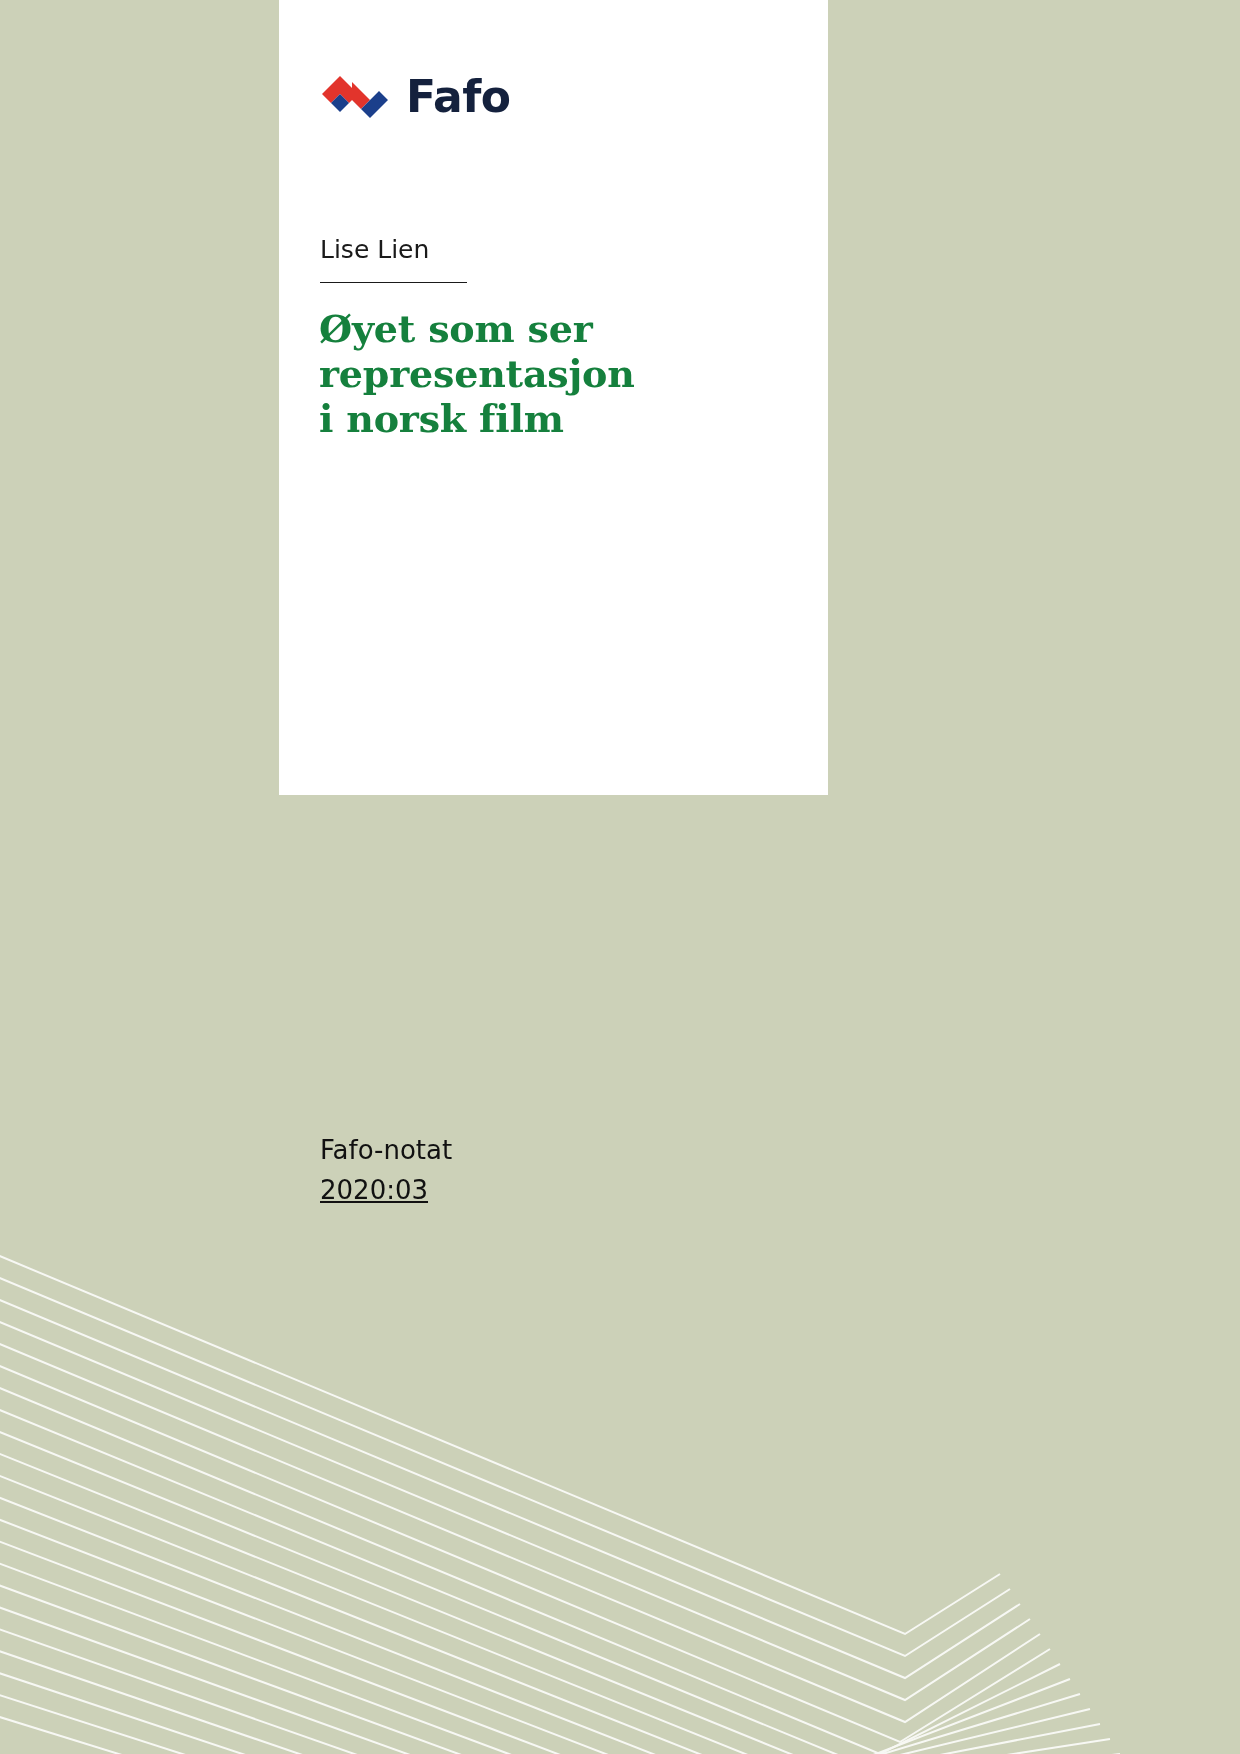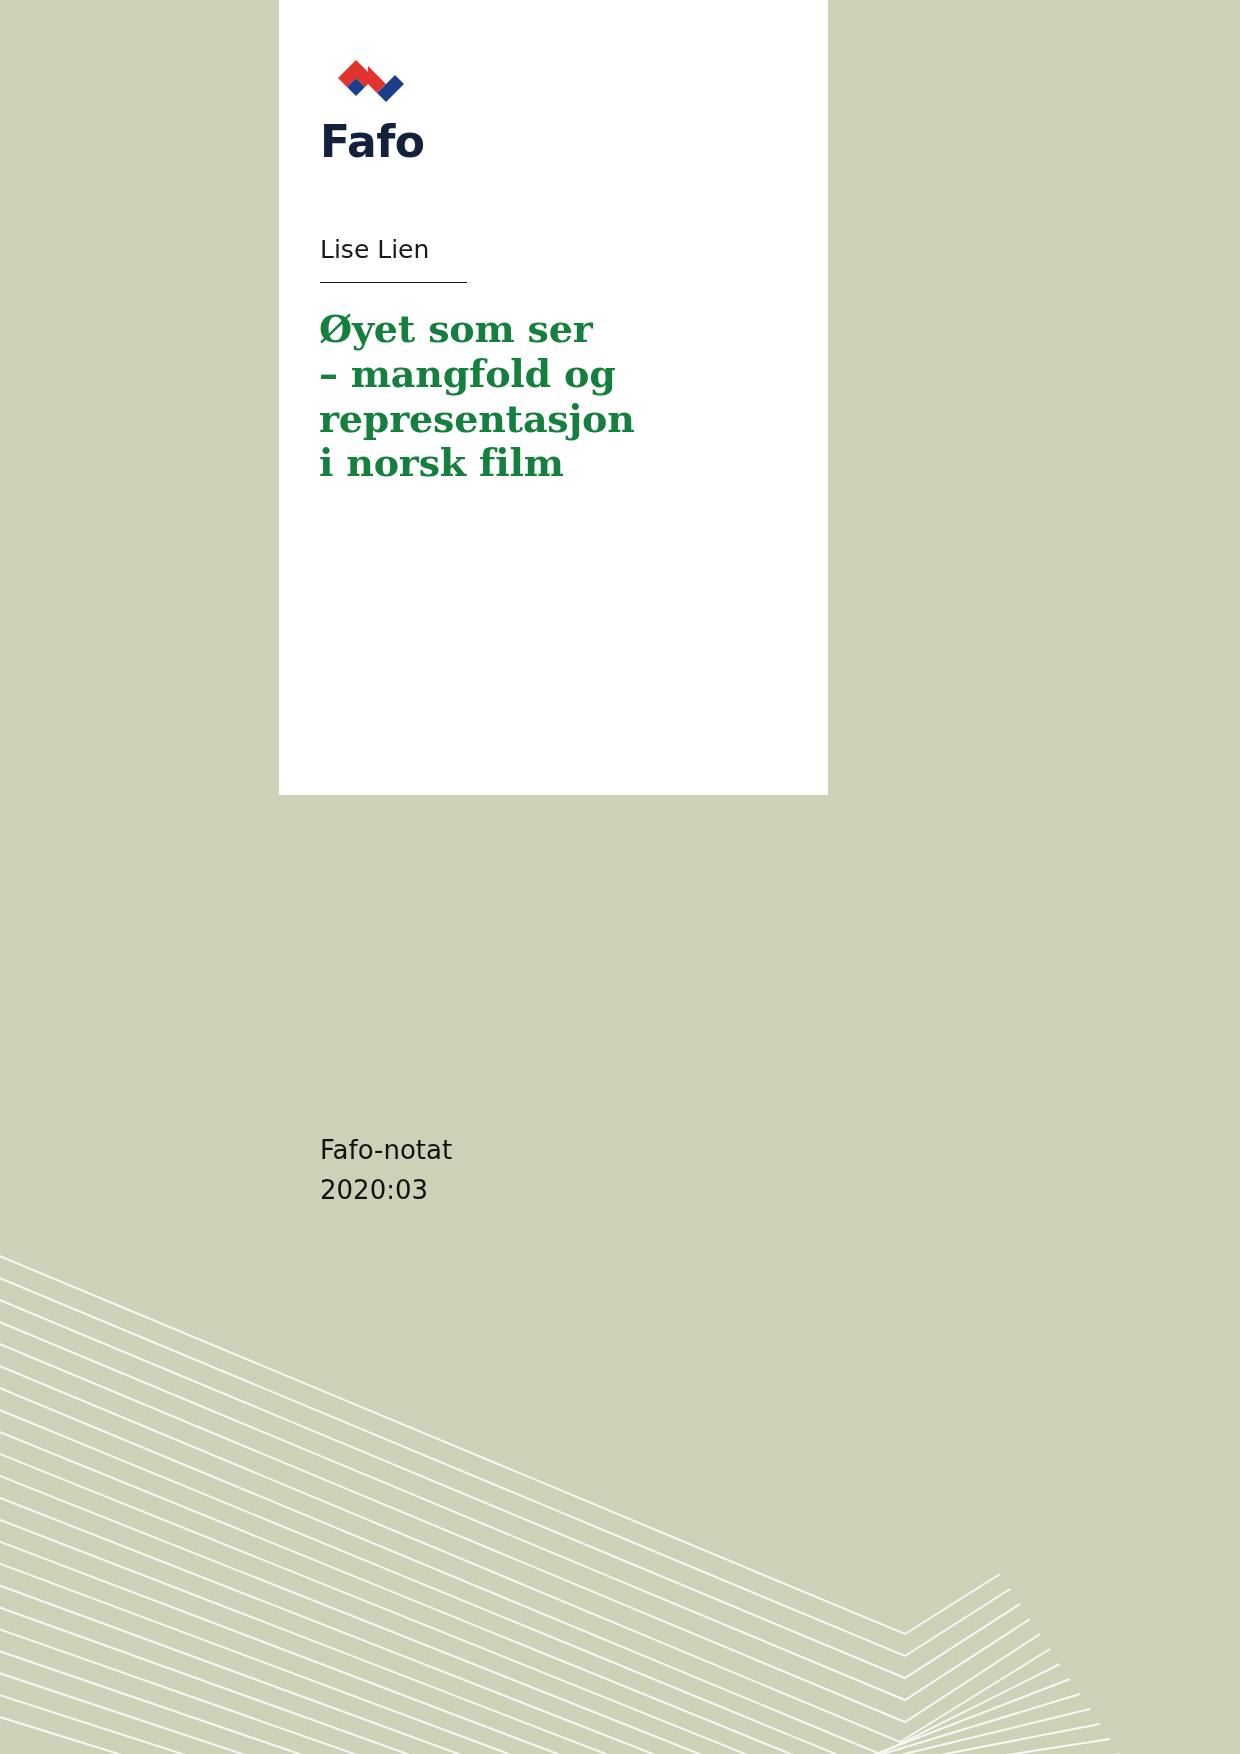--- a/index.html
+++ b/index.html
@@ -32,25 +32,24 @@
     top: 0;
     width: 549px;
     height: 795px;
     background: #ffffff;
   }
 
   
   .logo-block {
     position: absolute;
     left: 41px;
-    top: 56px;
+    top: 72px;
     display: flex;
     align-items: center;
     gap: 14px;
-    flex-direction: column;
   }
   .logo-mark {
     width: 72px;
     height: 50px;
     display: block;
   }
   .logo-word {
     font-family: "DejaVu Sans", sans-serif;
     font-weight: bold;
     font-size: 44px;
@@ -104,20 +103,21 @@
     font-family: "DejaVu Sans", sans-serif;
     font-weight: normal;
     font-size: 26px;
     line-height: 1.35;
   }
   .series-number {
     font-family: "DejaVu Sans", sans-serif;
     font-size: 26px;
     line-height: 1.4;
     margin-top: 4px;
+    text-decoration: underline;
   }
 </style>
 </head>
 <body>
 
 <svg class="bg-lines" viewBox="0 0 1240 620" preserveAspectRatio="none">
   <g stroke="#ffffff" stroke-width="2" fill="none" opacity="0.85">
     <path d="M-10 118 L905 500 L1000 440"></path>
     <path d="M-10 140 L905 522 L1010 455"></path>
     <path d="M-10 162 L905 544 L1020 470"></path>
@@ -153,21 +153,20 @@
       <polygon points="32,28 41,37 50,28 59,19 68,28 50,46" fill="#1b3f8b"></polygon>
     </svg>
     <div class="logo-word">Fafo</div>
   </div>
 
   <div class="author">Lise Lien</div>
   <div class="author-rule"></div>
 
   <div class="title">
     <div>Øyet som ser</div>
-    <div>– mangfold og</div>
     <div>representasjon</div>
     <div>i norsk film</div>
   </div>
 
 </div>
 
 <div class="series-block">
   <div class="series-name">Fafo-notat</div>
   <div class="series-number">2020:03</div>
 </div>

